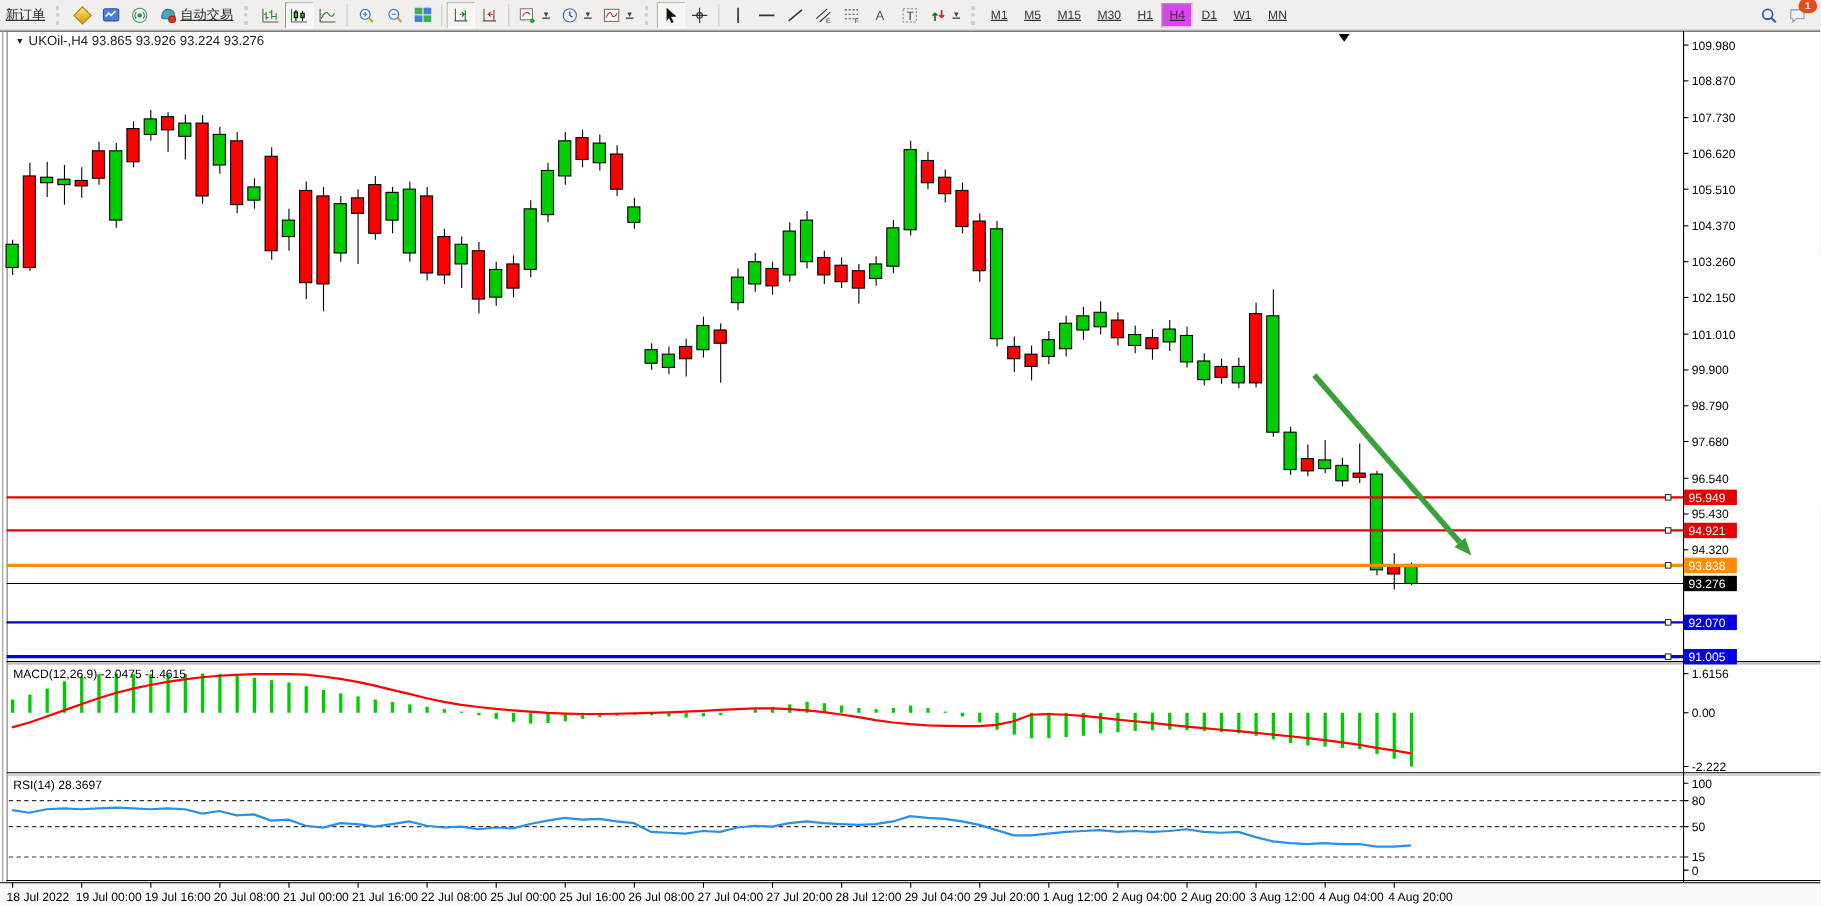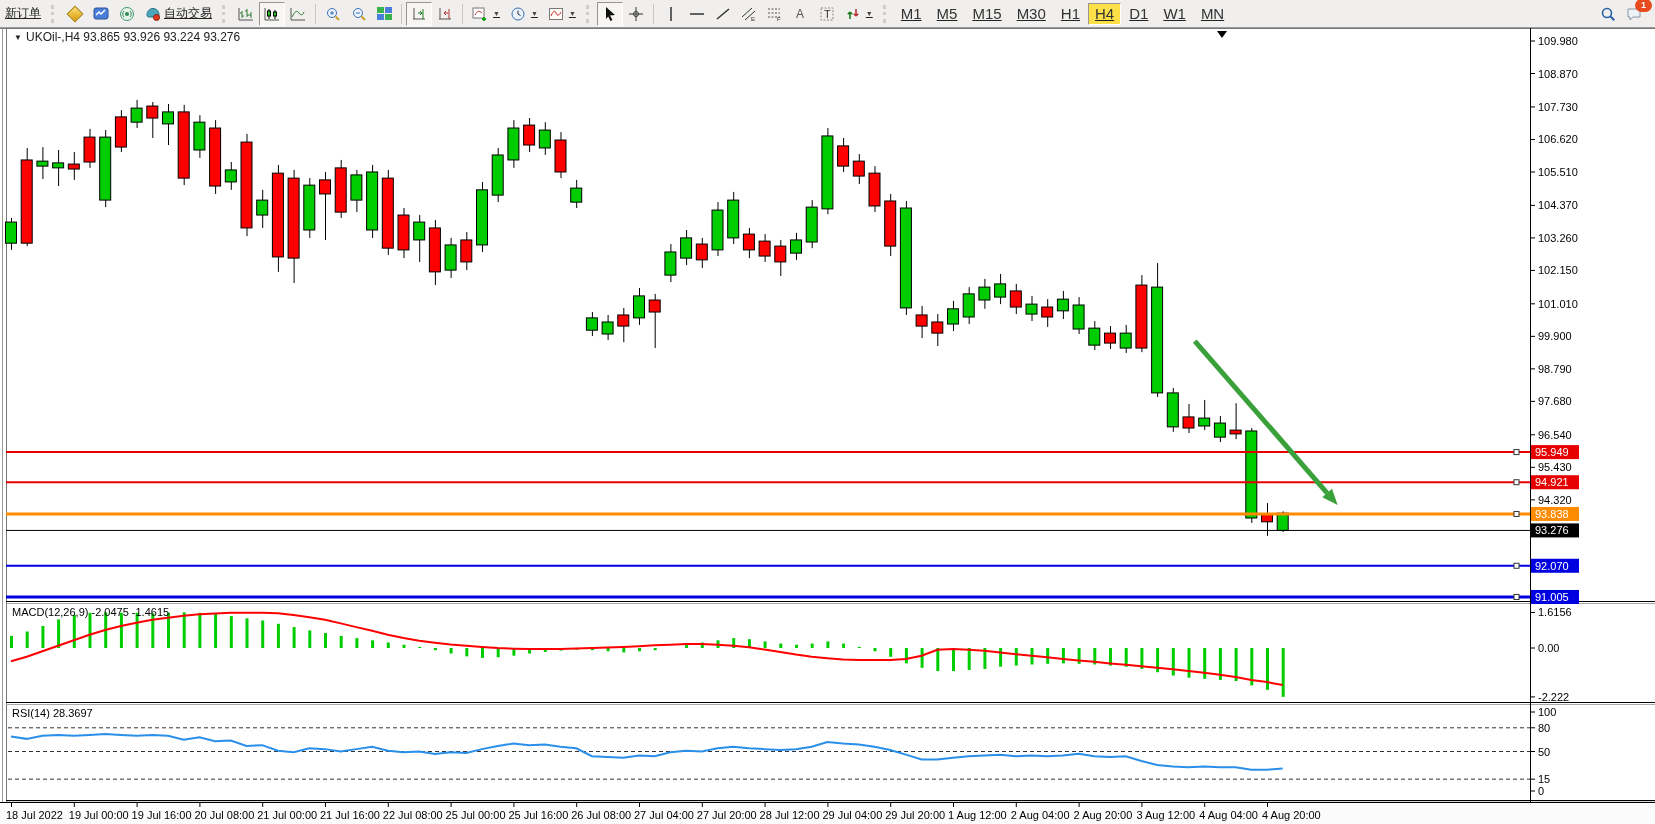--- a/index.html
+++ b/index.html
@@ -6,22 +6,22 @@
   #root{position:relative;width:1655px;height:824px;background:#fff;overflow:hidden;
         font-family:"Liberation Sans",sans-serif;-webkit-font-smoothing:antialiased;}
   
   .toolbar{position:absolute;top:0;left:0;width:1655px;height:27px;background:#f0efed;
            border-bottom:1px solid #9c9c9c;display:flex;align-items:center;z-index:5;font-size:12px;color:#222;text-decoration:underline;}
   .tb-btn{height:22px;display:flex;align-items:center;gap:3px;padding:0 4px;border:1px solid transparent;border-radius:1px;cursor:pointer;white-space:nowrap;}
   .tb-btn.pressed{border-color:#979790 #ffffff #ffffff #979790;background:#f7f6f3;}
   .grip{width:5px;height:18px;border-left:3px dotted #cfcdc6;margin:0 3px 0 5px;}
   .sep{width:1px;background:#c9c7c0;height:20px;margin:0 4px;}
   .dd{font-size:7px;color:#444;margin-left:2px;}
-  .tf-btn{height:20px;padding:0 6px;display:flex;align-items:center;border:1px solid transparent;font-size:15px;color:#333;cursor:pointer;}
-  .tf-btn.pressed{border-color:#979790 #fff #fff #979790;background:#fde047;}
+  .tf-btn{height:20px;padding:0 6px;display:flex;align-items:center;border:1px solid transparent;font-size:11px;color:#333;cursor:pointer;}
+  .tf-btn.pressed{border-color:#979790 #fff #fff #979790;background:#d946ef;}
   .spacer{flex:1;}
   .badge{position:absolute;top:-4px;right:-6px;min-width:13px;height:13px;border-radius:7px;background:#e8491d;
          color:#fff;font-size:9px;font-weight:bold;display:flex;align-items:center;justify-content:center;padding:0 2px;}
   .icon16{width:16px;height:16px;display:block;}
   .diamond{width:10px;height:10px;background:linear-gradient(135deg,#ffe27a,#d79a00);transform:rotate(45deg);margin:2px;border:1px solid #a87b00;}
   .tiles{display:grid;grid-template-columns:7px 7px;grid-gap:1px;}
   .tiles span{width:7px;height:6px;display:block;}
   
   #chartsvg{position:absolute;top:0;left:0;z-index:1;}
 </style>

